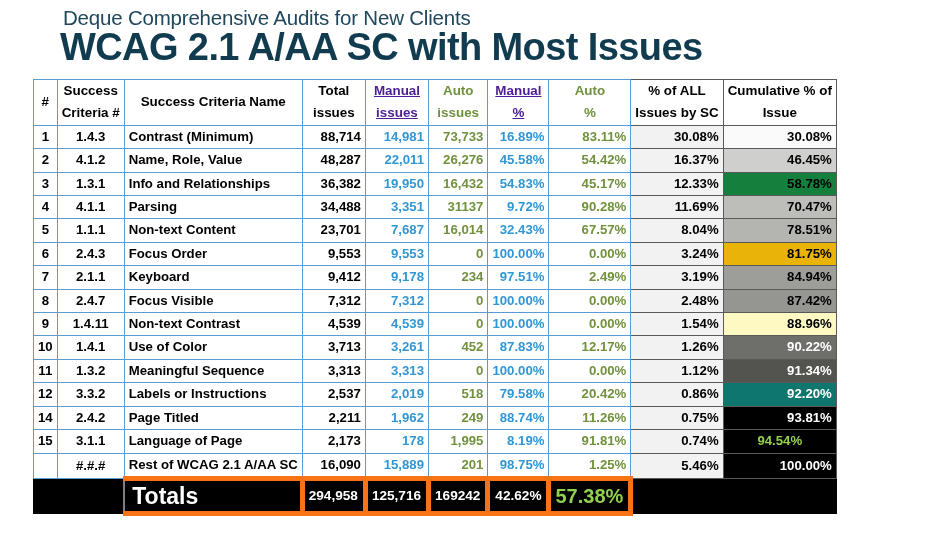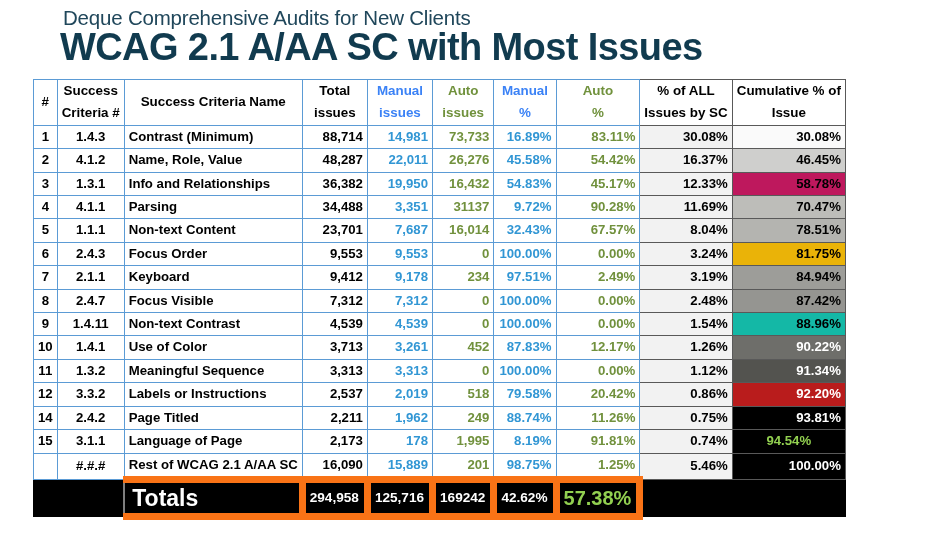--- a/index.html
+++ b/index.html
@@ -77,21 +77,21 @@
     font-size: 13.4px;
     background: #ffffff;
     color: #000000;
     border: 1px solid #5b9bd5;
     padding: 2px 3px;
     white-space: normal;
   }
   thead th.hdr-dark {
     border: 1px solid #595959;
   }
-  thead th.hdr-manual { color: #3b82f6; }
+  thead th.hdr-manual { color: #4c1d95; text-decoration: underline; }
   thead th.hdr-auto   { color: #70913c; }
 
   
   tbody td {
     border-left: 1px solid #5b9bd5;
     border-right: 1px solid #5b9bd5;
     border-top: 1px solid #5b9bd5;
     border-bottom: 1px solid #5b9bd5;
     background: #ffffff;
   }
@@ -115,21 +115,21 @@
     color: #000;
     border: 1px solid #595959;
   }
   td.cum.white { color: #ffffff; }
   td.cum.green { color: #92d050; text-align: center; }
 
   
   tr.totals td {
     background: #000000;
     color: #ffffff;
-    border: 7px solid #f97316;
+    border: 5px solid #f97316;
     height: 30px;
     line-height: 30px;
     font-size: 13.6px;
   }
   tr.totals td.tot-label {
     font-size: 23px;
     text-align: left;
     padding-left: 7px;
     border-left: 2px solid #7f7f7f;
   }
@@ -208,21 +208,21 @@
           <tr>
             <td class="num">3</td>
             <td class="sc">1.3.1</td>
             <td class="name">Info and Relationships</td>
             <td class="rt v-total">36,382</td>
             <td class="rt v-manual">19,950</td>
             <td class="rt v-auto">16,432</td>
             <td class="rt v-manual">54.83%</td>
             <td class="rt v-auto">45.17%</td>
             <td class="pctall">12.33%</td>
-            <td class="cum" style="background:#be185d;margin-top:44px;">58.78%</td>
+            <td class="cum" style="background:#15803d;margin-top:44px;">58.78%</td>
           </tr>
           <tr>
             <td class="num">4</td>
             <td class="sc">4.1.1</td>
             <td class="name">Parsing</td>
             <td class="rt v-total">34,488</td>
             <td class="rt v-manual">3,351</td>
             <td class="rt v-auto">31137</td>
             <td class="rt v-manual">9.72%</td>
             <td class="rt v-auto">90.28%</td>
@@ -280,21 +280,21 @@
           <tr>
             <td class="num">9</td>
             <td class="sc">1.4.11</td>
             <td class="name">Non-text Contrast</td>
             <td class="rt v-total">4,539</td>
             <td class="rt v-manual">4,539</td>
             <td class="rt v-auto">0</td>
             <td class="rt v-manual">100.00%</td>
             <td class="rt v-auto">0.00%</td>
             <td class="pctall">1.54%</td>
-            <td class="cum" style="background:#14b8a6;">88.96%</td>
+            <td class="cum" style="background:#fef9c3;">88.96%</td>
           </tr>
           <tr>
             <td class="num">10</td>
             <td class="sc">1.4.1</td>
             <td class="name">Use of Color</td>
             <td class="rt v-total">3,713</td>
             <td class="rt v-manual">3,261</td>
             <td class="rt v-auto">452</td>
             <td class="rt v-manual">87.83%</td>
             <td class="rt v-auto">12.17%</td>
@@ -316,21 +316,21 @@
           <tr>
             <td class="num">12</td>
             <td class="sc">3.3.2</td>
             <td class="name">Labels or Instructions</td>
             <td class="rt v-total">2,537</td>
             <td class="rt v-manual">2,019</td>
             <td class="rt v-auto">518</td>
             <td class="rt v-manual">79.58%</td>
             <td class="rt v-auto">20.42%</td>
             <td class="pctall">0.86%</td>
-            <td class="cum white" style="background:#b91c1c;">92.20%</td>
+            <td class="cum white" style="background:#0f766e;">92.20%</td>
           </tr>
           <tr>
             <td class="num">14</td>
             <td class="sc">2.4.2</td>
             <td class="name">Page Titled</td>
             <td class="rt v-total">2,211</td>
             <td class="rt v-manual">1,962</td>
             <td class="rt v-auto">249</td>
             <td class="rt v-manual">88.74%</td>
             <td class="rt v-auto">11.26%</td>

